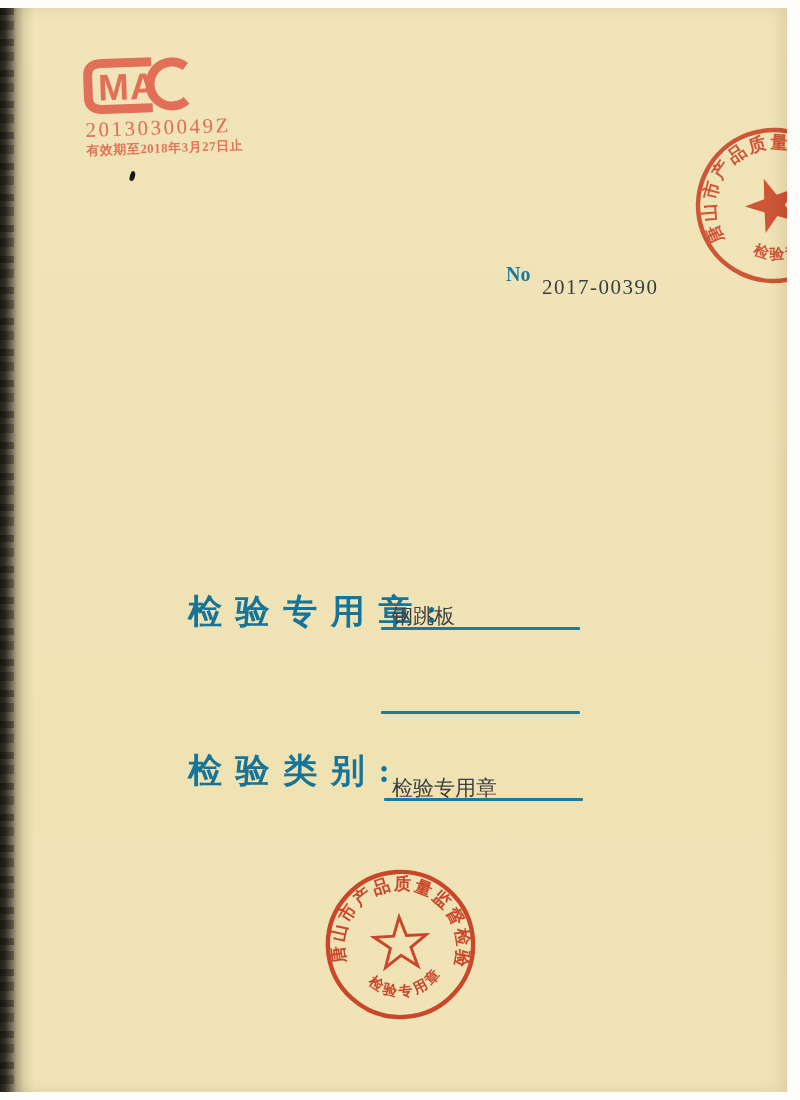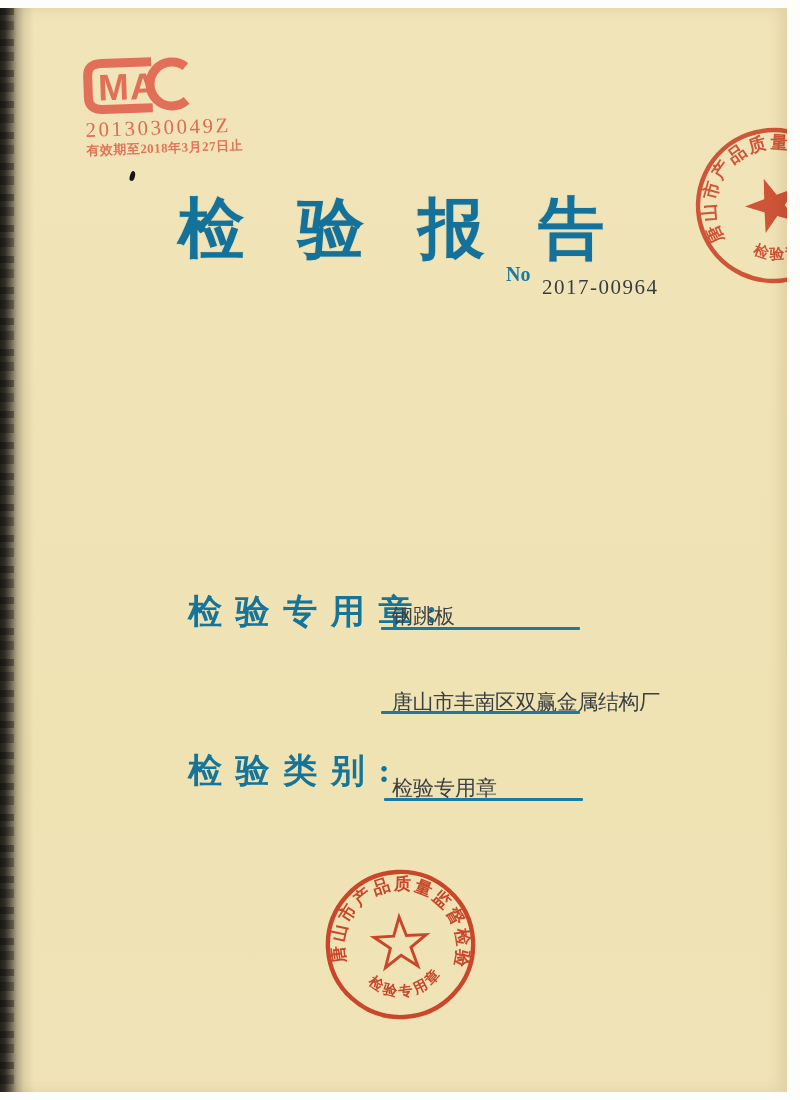--- a/index.html
+++ b/index.html
@@ -106,25 +106,24 @@
     <div class="cma">
       <svg width="122" height="58" viewBox="0 0 122 58">
         <path d="M 70,6 H 20 Q 6,6 6,18 V 40 Q 6,52 20,52 H 70" fill="none" stroke="#e0604a" stroke-width="9" stroke-linecap="butt"></path>
         <path d="M 104,12 A 22,22 0 1 0 104,46" fill="none" stroke="#e0604a" stroke-width="9" stroke-linecap="butt"></path>
         <text x="16" y="43" font-size="37" font-weight="bold" fill="#e0604a" font-family="Liberation Sans, DejaVu Sans, sans-serif" letter-spacing="1">MA</text>
       </svg>
       <div class="cma-no">2013030049Z</div>
       <div class="cma-validity">有效期至2018年3月27日止</div>
     </div>
 
-    <div class="title">检验报告</div>
 
     <div class="no-row">
       <span class="no-label">No</span>
-      <span class="no-value">2017-00964</span>
+      <span class="no-value">2017-00390</span>
     </div>
 
     <svg class="seal seal-top" viewBox="0 0 160 160">
       <defs>
         <path id="arcTopA" d="M 24,97 A 58,58 0 1 1 136,97" fill="none"></path>
         <path id="arcBotA" d="M 40,111 A 48,48 0 0 0 120,111" fill="none"></path>
       </defs>
       <circle cx="80" cy="80" r="74" fill="none" stroke="#d8513c" stroke-width="4.5"></circle>
       <polygon points="80,52 86.5,71.1 106.6,71.3 90.5,83.4 96.5,102.7 80,91 63.5,102.7 69.5,83.4 53.4,71.3 73.5,71.1" fill="#d8513c"></polygon>
       <text font-size="17.5" fill="#d8513c">
@@ -132,21 +131,20 @@
       </text>
       <text font-size="14.5" fill="#d8513c">
         <textPath href="#arcBotA" startOffset="8" textLength="84">检验专用章</textPath>
       </text>
     </svg>
 
     <div class="field-label" id="label-1">检验专用章:</div>
     <div class="field-value" id="value-1">钢跳板</div>
     <div class="field-underline" id="line-1"></div>
 
-    <div class="field-value" id="value-2">唐山市丰南区双赢金属结构厂</div>
     <div class="field-underline" id="line-2"></div>
 
     <div class="field-label" id="label-3">检验类别:</div>
     <div class="field-value" id="value-3">检验专用章</div>
     <div class="field-underline" id="line-3"></div>
 
 
     <svg class="seal seal-bottom" viewBox="0 0 160 160">
       <defs>
         <path id="arcTopB" d="M 24,97 A 58,58 0 1 1 136,97" fill="none"></path>

